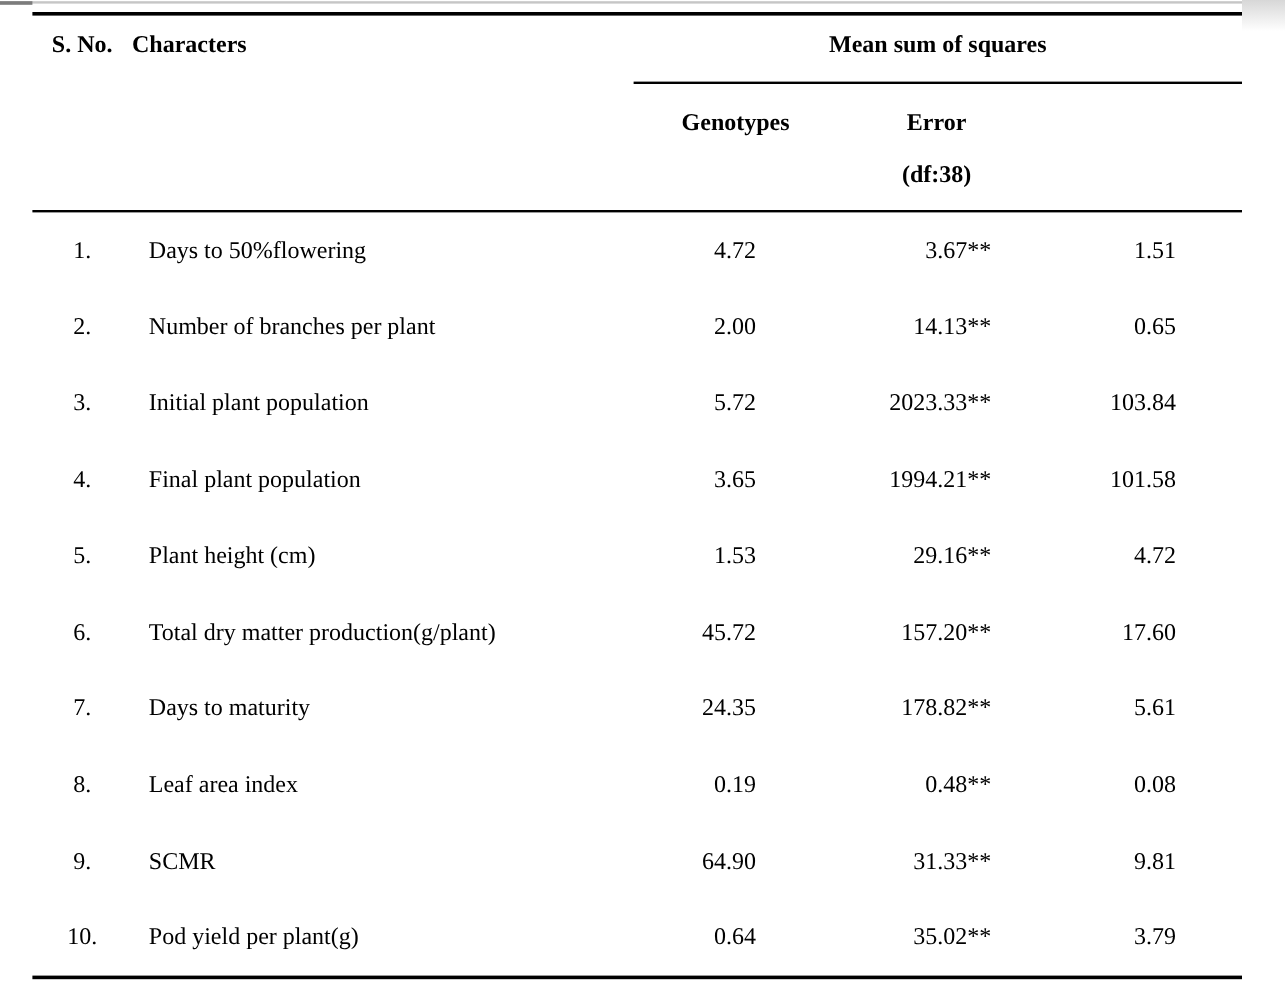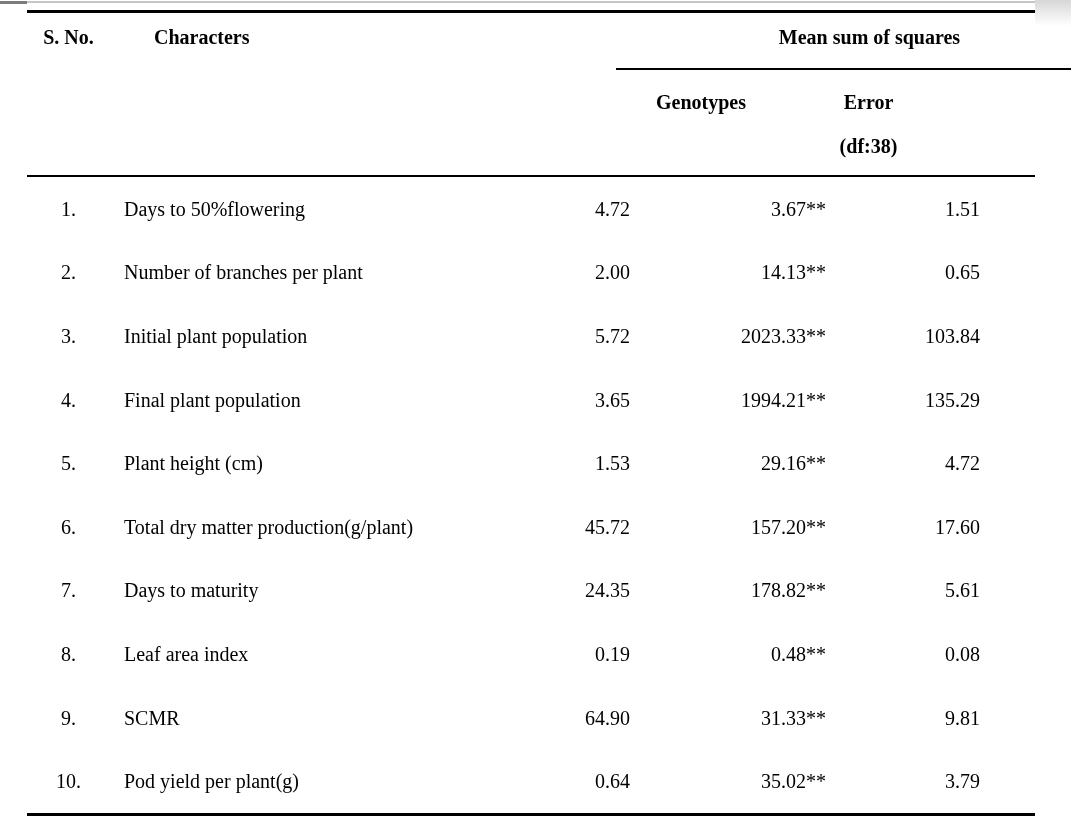--- a/index.html
+++ b/index.html
@@ -20,21 +20,21 @@
                       background: linear-gradient(180deg, #d7d7d7 0%, #ffffff 100%); }
 
   .table-wrap { position: absolute; left: 27px; top: 10px; width: 1008px; }
 
   .rule { width: 100%; background: #000000; }
   .rule.top    { height: 3px; }
   .rule.mid    { height: 2px; }
   .rule.bottom { height: 3px; }
 
   
-  .thead { display: grid; grid-template-columns: 83px 418px 507px; font-weight: bold; font-size: 20px; line-height: 26px; gap: 44px; }
+  .thead { display: grid; grid-template-columns: 83px 418px 507px; font-weight: bold; font-size: 20px; line-height: 26px; }
   .h-sno   { text-align: center; padding-top: 11px; }
   .h-char  { text-align: left; padding-top: 11px; }
   .h-group { text-align: center; }
   .h-group-title { padding-top: 11px; }
   .h-group-line  { margin-top: 18px; height: 2px; background: #000000; width: 100%; }
   .h-sub { display: grid; grid-template-columns: 170px 165px 172px; }
   .h-sub-col .h-sub-label { padding-top: 19px; }
   .h-sub-col .h-sub-df    { margin-top: 18px; padding-bottom: 16px; }
 
   
@@ -104,21 +104,21 @@
         <div class="c-char">Initial plant population</div>
         <div class="c-repl">5.72</div>
         <div class="c-geno">2023.33**</div>
         <div class="c-error">103.84</div>
       </div>
       <div class="trow">
         <div class="c-sno">4.</div>
         <div class="c-char">Final plant population</div>
         <div class="c-repl">3.65</div>
         <div class="c-geno">1994.21**</div>
-        <div class="c-error">135.29</div>
+        <div class="c-error">101.58</div>
       </div>
       <div class="trow">
         <div class="c-sno">5.</div>
         <div class="c-char">Plant height (cm)</div>
         <div class="c-repl">1.53</div>
         <div class="c-geno">29.16**</div>
         <div class="c-error">4.72</div>
       </div>
       <div class="trow">
         <div class="c-sno">6.</div>

